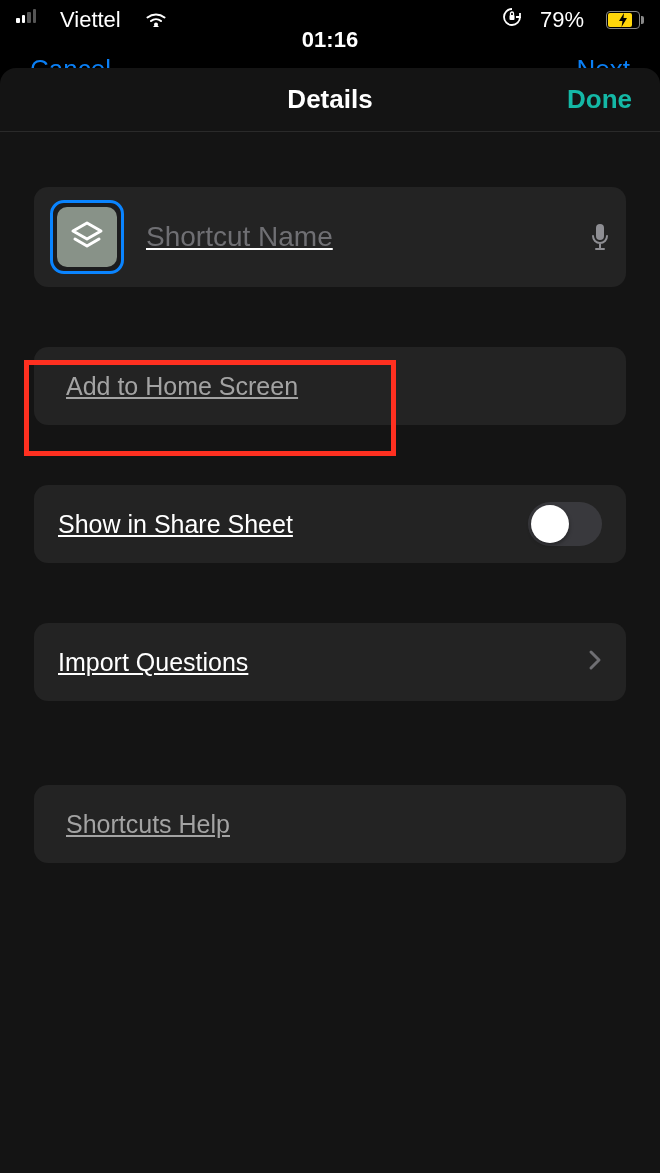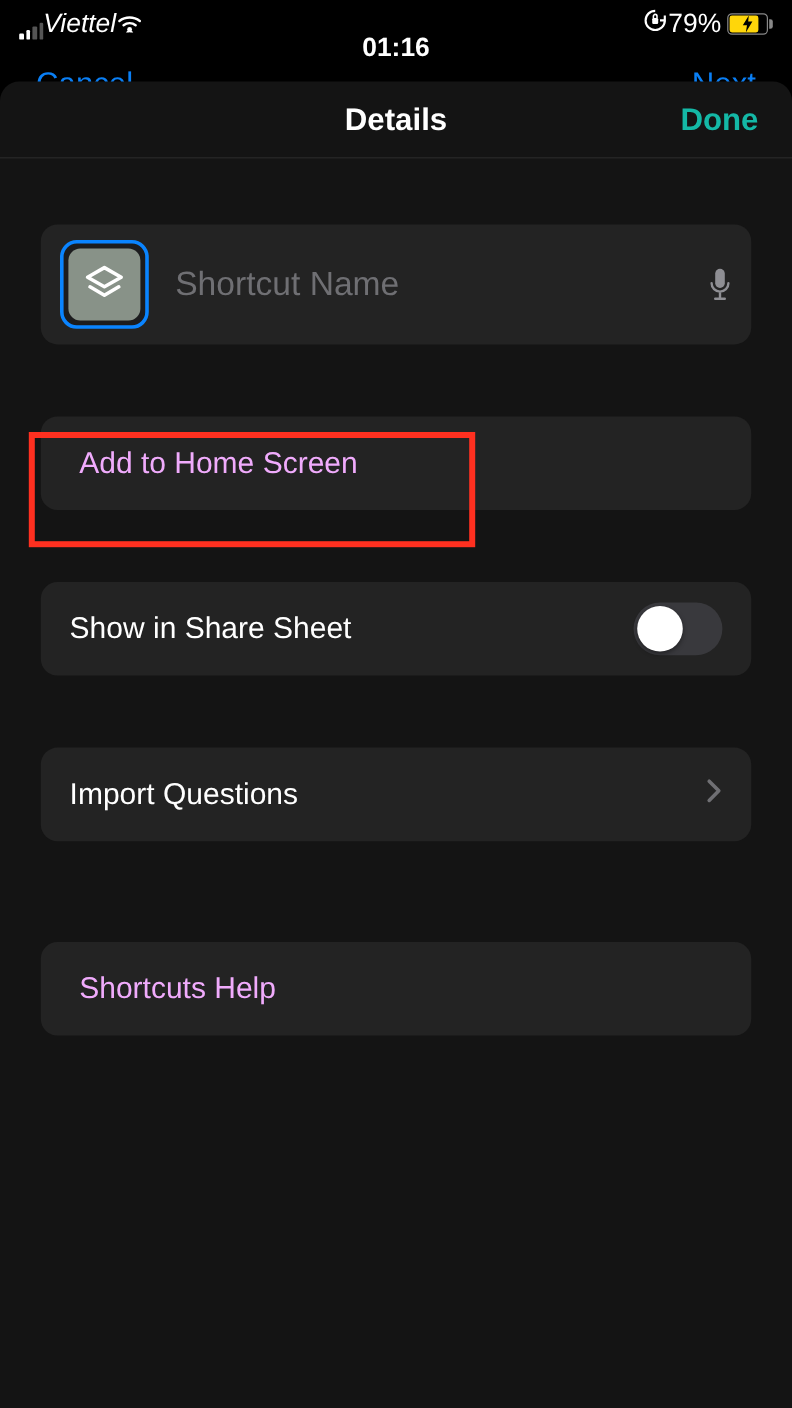--- a/index.html
+++ b/index.html
@@ -19,22 +19,22 @@
     height:40px;
     display:flex;
     align-items:center;
     justify-content:space-between;
     padding:0 16px;
     font-size:22px;
     font-weight:500;
     color:#fff;
     z-index:3;
   }
-  .status-left{display:flex;align-items:flex-end;gap:0;font-style:italic;}
-  .status-right{display:flex;align-items:center;gap:1px;}
+  .status-left{display:flex;align-items:flex-start;gap:24px;}
+  .status-right{display:flex;align-items:center;gap:18px;}
   .status-time{position:absolute;left:0;right:0;text-align:center;font-weight:600;margin-top:40px;}
 
   .signal-bars{display:flex;align-items:flex-end;gap:2px;height:16px;}
   .signal-bars span{display:block;width:3.5px;background:#555;border-radius:1px;}
   .signal-bars span.on{background:#fff;}
   .b1{height:5px;} .b2{height:8px;} .b3{height:11px;} .b4{height:14px;}
 
   .battery{display:flex;align-items:center;}
   .battery-body{
     width:34px;height:18px;border:1.5px solid #888;border-radius:4px;
@@ -98,23 +98,24 @@
 
   .row{
     min-height:78px;
     display:flex;
     align-items:center;
     padding:0 24px;
     font-size:25px;
     color:#fff;
     gap:20px;
     position:relative;
+    text-decoration:underline;
   }
   .row + .row{ border-top:4px solid #6d28d9; }
-  .row.link{ color:#f0abfc; cursor:pointer;padding-left:32px;}
+  .row.link{ color:#a3a3a3; cursor:pointer;padding-left:32px;}
 
   .name-row{ padding:12px 16px; min-height:100px; }
   .app-icon-wrap{
     width:74px;height:74px;border-radius:14px;
     border:3px solid #0a84ff;
     display:flex;align-items:center;justify-content:center;
     background:#1c1c1e;
   }
   .app-icon{
     width:60px;height:60px;border-radius:10px;

